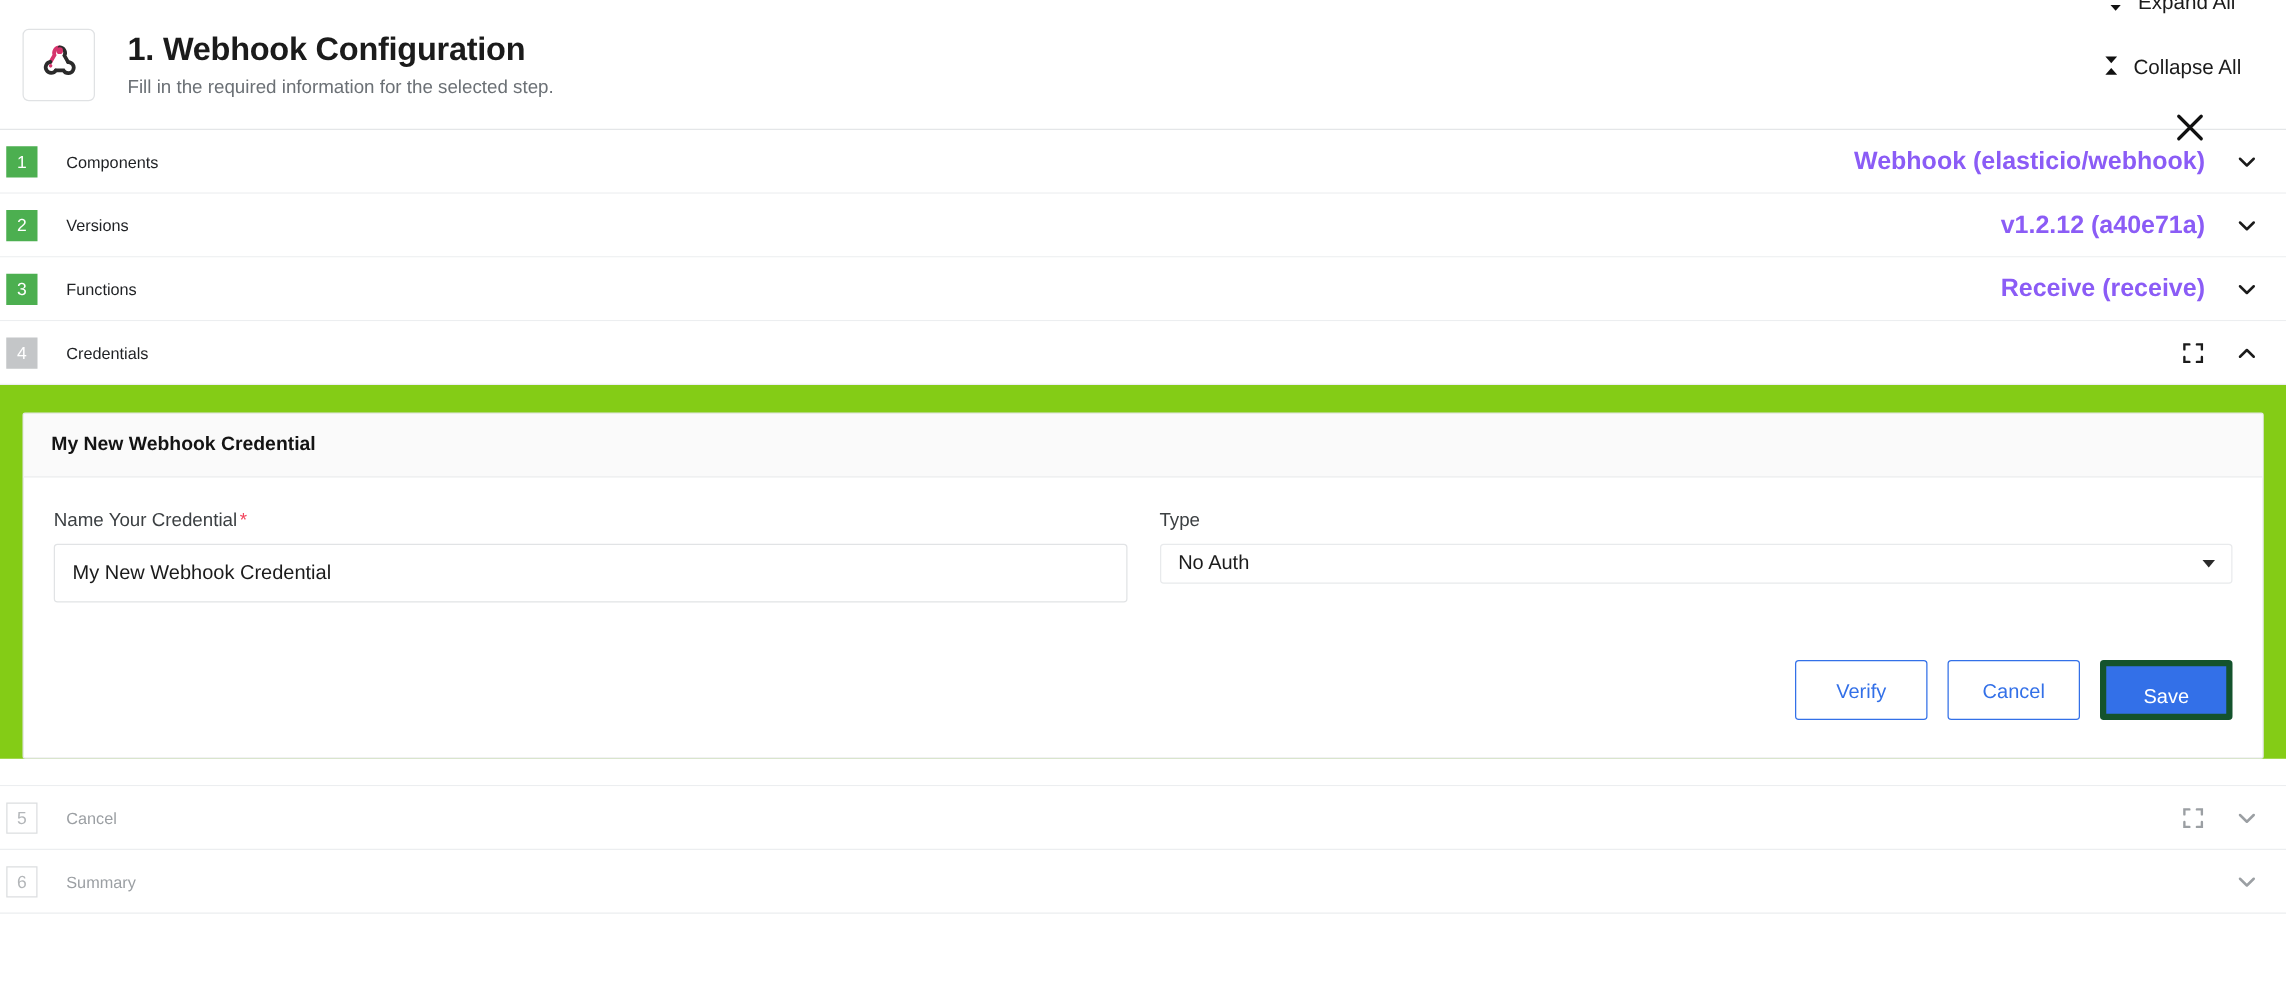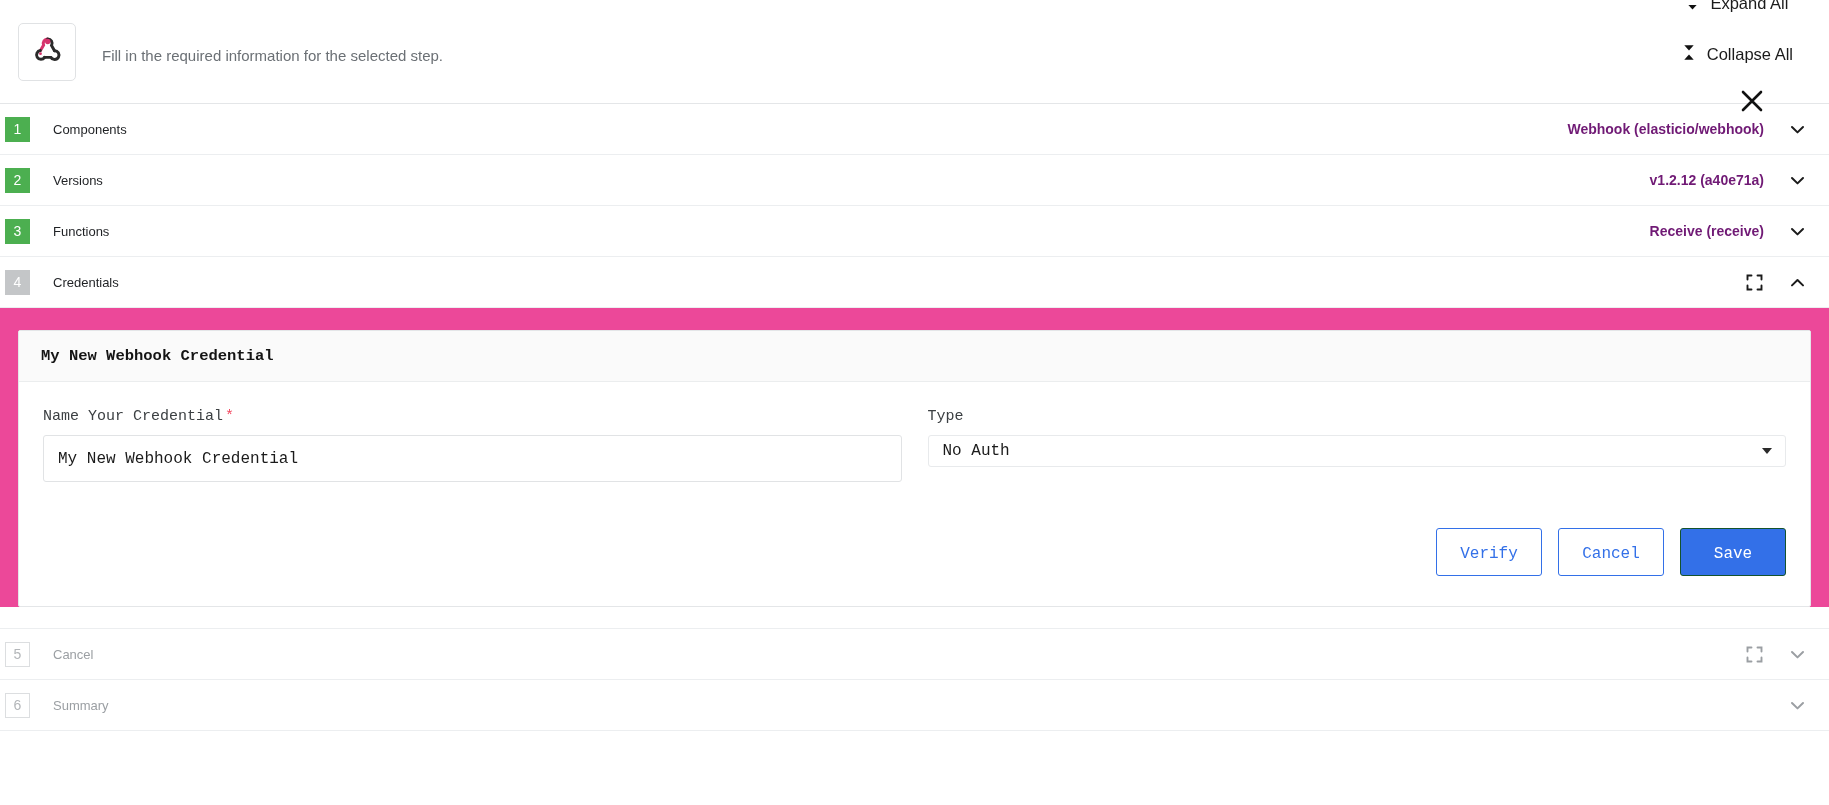--- a/index.html
+++ b/index.html
@@ -102,32 +102,31 @@
     color: #1f2124;
   }
   .step-label.muted { color: #9b9fa3; }
   .step-right {
     margin-left: auto;
     display: flex;
     align-items: center;
     gap: 24px;
   }
   .step-value {
-    font-size: 14px;
+    font-size: 20px;
     font-weight: bold;
-    color: #701a75;
+    color: #8b5cf6;
   }
   .chev { display: flex; align-items: center; cursor: pointer; }
   .expand-ico { display: flex; align-items: center; cursor: pointer; }
 
   
   .cred-wrap {
     padding: 22px 18px 0 18px;
-    background: #ec4899;
-    font-family: Liberation Mono, monospace;
+    background: #84cc16;
   }
   .cred-panel {
     border: 1px solid #e4e6e8;
     border-radius: 2px;
     background: #fff;
   }
   .cred-panel-header {
     background: #fafafa;
     border-bottom: 1px solid #ebedee;
     padding: 16px 22px;
@@ -199,21 +198,21 @@
     cursor: pointer;
     padding: 16px 22px;
   }
   .btn-outline {
     background: #fff;
     border: 1px solid #3370e8;
     color: #3370e8;
   }
   .btn-primary {
     background: #3370e8;
-    border: 1px solid #14532d;
+    border: 5px solid #14532d;
     color: #fff;
   }
   .cred-footer-gap {
     height: 22px;
     border-bottom: 1px solid #eceef0;
   }
 </style>
 </head>
 <body>
 
@@ -226,20 +225,21 @@
         <path d="M12.5 4.2a3.1 3.1 0 0 1 2.7 4.6l2.1 3.7" stroke="#2b2b2b" stroke-width="2.1" stroke-linecap="round"></path>
         <path d="M17.3 12.5a3.1 3.1 0 1 1-2.6 4.7H10.3" stroke="#2b2b2b" stroke-width="2.1" stroke-linecap="round"></path>
         <path d="M10.3 17.2a3.1 3.1 0 1 1-3.0-4.8" stroke="#2b2b2b" stroke-width="2.1" stroke-linecap="round"></path>
         <circle cx="12.5" cy="6.0" r="1.9" fill="#d6336c"></circle>
         <circle cx="7.4" cy="14.6" r="1.0" fill="#d6336c"></circle>
       </svg>
     </span>
   </div>
 
   <div class="header-text">
+    <div class="header-title">1. Webhook Configuration</div>
     <div class="header-sub">Fill in the required information for the selected step.</div>
   </div>
 
   <div class="header-actions">
     <button class="hdr-btn">
       <span>
         <svg width="13" height="19" viewBox="0 0 13 19">
           <path d="M6.5 1.5 L10.6 6.1 L2.4 6.1 Z" fill="#111"></path>
           <path d="M6.5 17.5 L10.6 12.9 L2.4 12.9 Z" fill="#111"></path>
         </svg>

